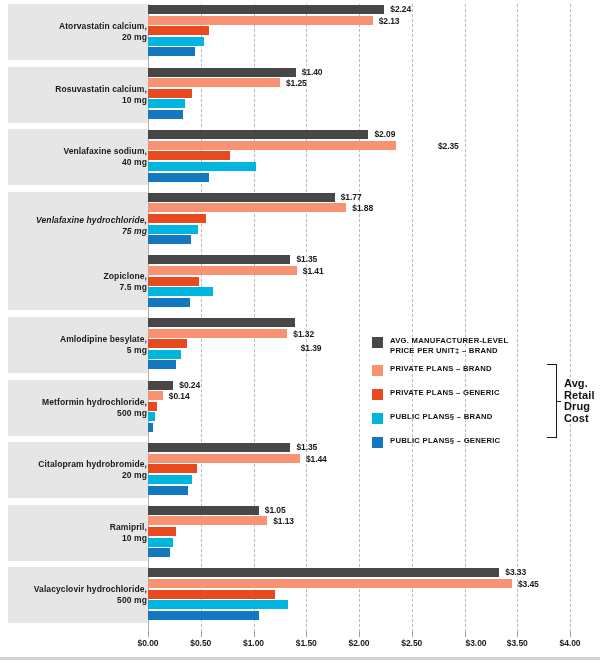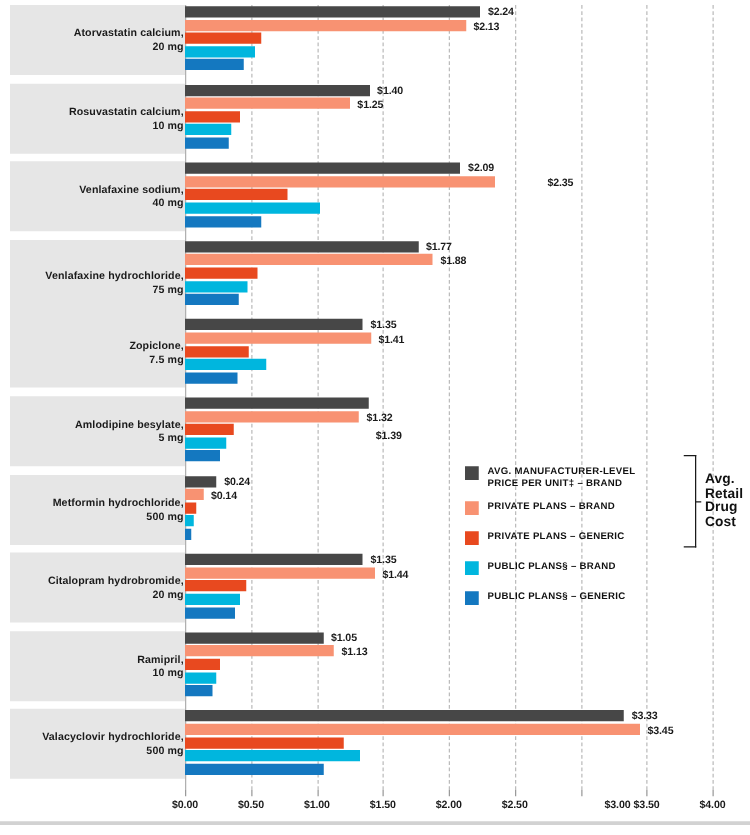--- a/index.html
+++ b/index.html
@@ -151,21 +151,21 @@
     margin-top: 1px;
   }
   .legend-text {
     font-size: 7.7px;
     font-weight: bold;
     color: #111111;
     line-height: 10px;
     margin-left: 7px;
     letter-spacing: 0.25px;
   }
-  .legend-item.two-line { height: 24px; margin-top: 36px; }
+  .legend-item.two-line { height: 24px; }
 
   .bracket {
     position: absolute;
     left: 175px;
     top: 28px;
     width: 9px;
     height: 72px;
     border-top: 1.5px solid #1a1a1a;
     border-right: 1.5px solid #1a1a1a;
     border-bottom: 1.5px solid #1a1a1a;
@@ -244,21 +244,21 @@
             <div class="bar s0" style="top: 1px; width: 220.495px;"></div>
             <div class="bar s1" style="top: 11.6px; width: 247.925px;"></div>
             <div class="bar s2" style="top: 22.2px; width: 82.29px;"></div>
             <div class="bar s3" style="top: 32.8px; width: 107.61px;"></div>
             <div class="bar s4" style="top: 43.4px; width: 61.19px;"></div>
             <div class="bar-value" style="left: 226.495px; top: 0px;">$2.09</div>
             <div class="bar-value" style="left: 253.925px; top: 11.6px; margin-left: 36px;">$2.35</div>
           </div>
         </div>
         <div class="row" style="top: 191.8px; height: 56px;">
-          <div class="row-label-box" style="height: 68px;">
+          <div class="row-label-box" style="height: 68px; font-style: italic;">
             <div class="row-label"><span>Venlafaxine hydrochloride,</span><span class="dose">75 mg</span></div>
           </div>
           <div class="bars" style="height: 56px;">
             <div class="bar s0" style="top: 1px; width: 186.735px;"></div>
             <div class="bar s1" style="top: 11.6px; width: 198.34px;"></div>
             <div class="bar s2" style="top: 22.2px; width: 58.025px;"></div>
             <div class="bar s3" style="top: 32.8px; width: 49.585px;"></div>
             <div class="bar s4" style="top: 43.4px; width: 43.255px;"></div>
             <div class="bar-value" style="left: 192.735px; top: 0px;">$1.77</div>
             <div class="bar-value" style="left: 204.34px; top: 11.6px;">$1.88</div>
@@ -359,21 +359,21 @@
         <div class="tick-label" style="left: 200.75px;">$0.50</div>
         <div class="tick" style="left: 253.5px;"></div>
         <div class="tick-label" style="left: 253.5px;">$1.00</div>
         <div class="tick" style="left: 306.25px;"></div>
         <div class="tick-label" style="left: 306.25px;">$1.50</div>
         <div class="tick" style="left: 359px;"></div>
         <div class="tick-label" style="left: 359px;">$2.00</div>
         <div class="tick" style="left: 411.75px;"></div>
         <div class="tick-label" style="left: 411.75px;">$2.50</div>
         <div class="tick" style="left: 464.5px;"></div>
-        <div class="tick-label" style="left: 484px; padding-left: 20px;">$3.00</div>
+        <div class="tick-label" style="left: 466px; padding-left: 20px;">$3.00</div>
         <div class="tick" style="left: 517.25px;"></div>
         <div class="tick-label" style="left: 517.25px;">$3.50</div>
         <div class="tick" style="left: 570px;"></div>
         <div class="tick-label" style="left: 570px;">$4.00</div>
       </div>
   </div>
   <div class="axis-rule"></div>
 
   <div class="legend">
     <div id="legend-items">

